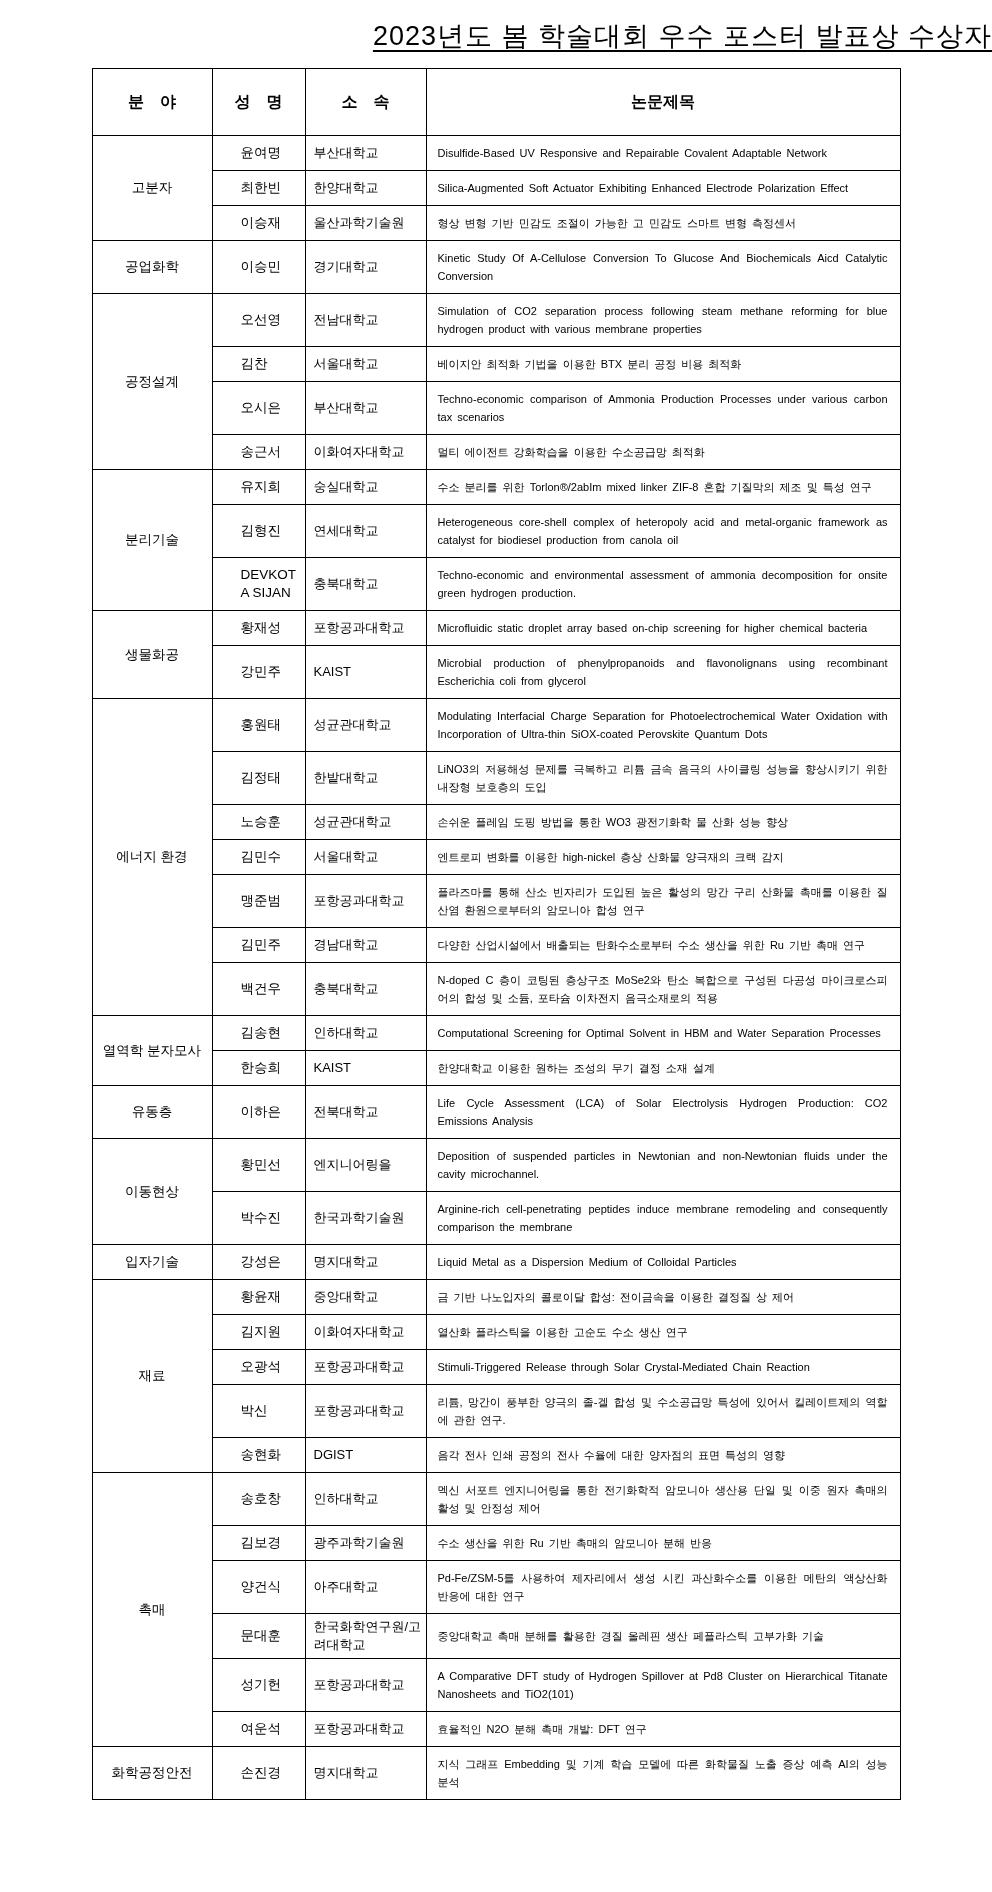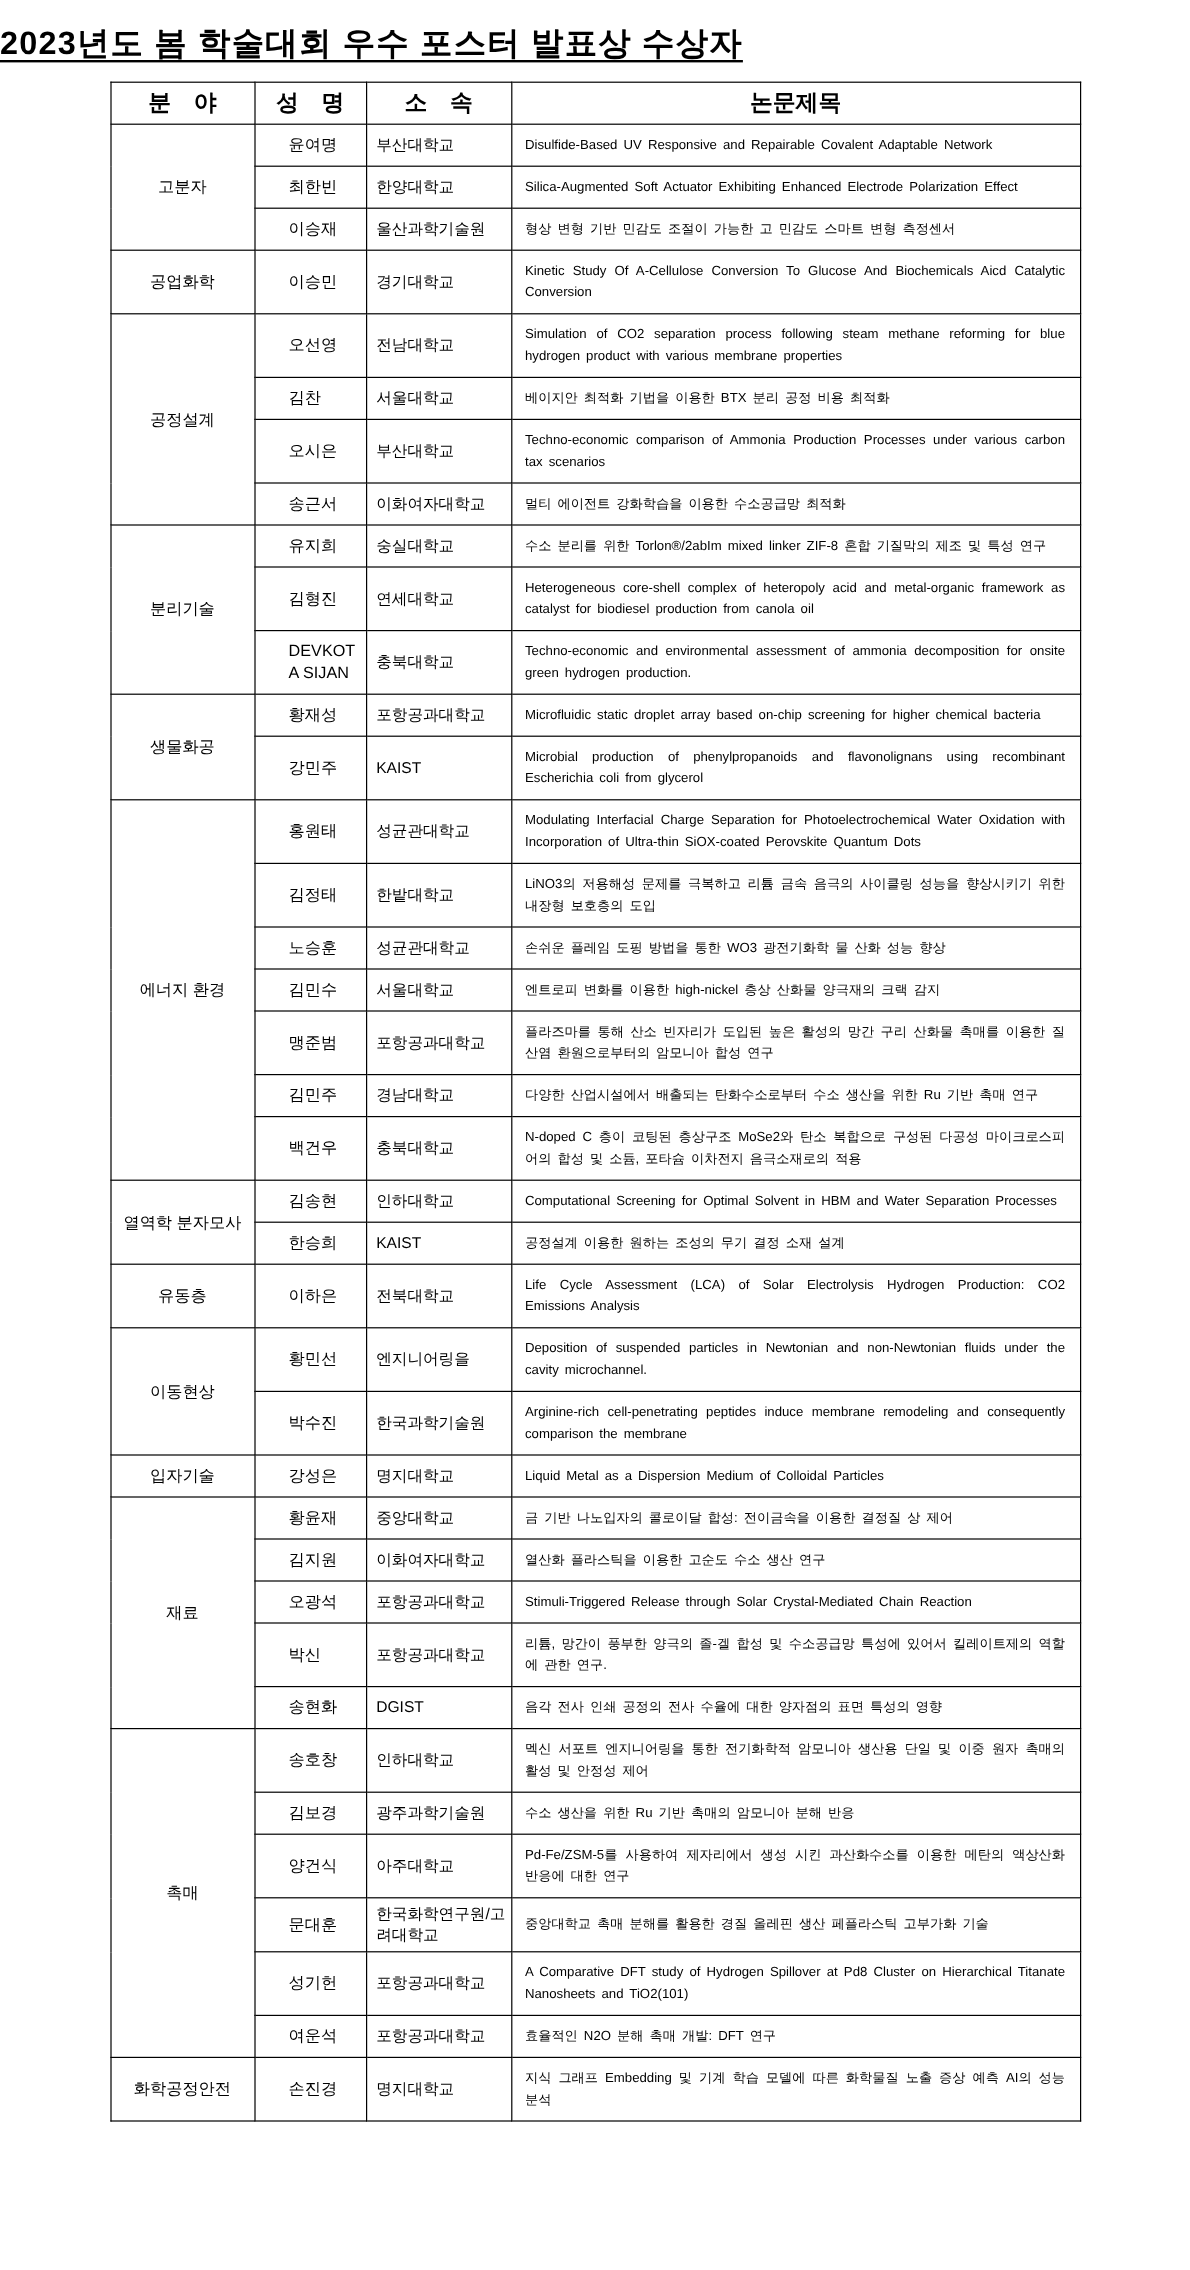--- a/index.html
+++ b/index.html
@@ -7,23 +7,23 @@
     padding: 0;
     background: #ffffff;
     color: #000000;
     font-family: "Liberation Sans", "DejaVu Sans", sans-serif;
   }
   body {
     width: 992px;
     min-height: 1892px;
   }
   .page-title {
-    text-align: left;
+    text-align: right;
     font-size: 27px;
-    font-weight: bold;
+    font-weight: normal;
     letter-spacing: 1px;
     margin: 18px 0 14px 0;
   }
   .page-title span {
     text-decoration: underline;
     text-underline-offset: 5px;
     text-decoration-thickness: 2px;
   }
   table.awards {
     border-collapse: collapse;
@@ -36,24 +36,24 @@
     border: 1.5px solid #000000;
     vertical-align: middle;
     overflow-wrap: break-word;
   }
   table.awards col.c-field { width: 120px; }
   table.awards col.c-name  { width: 93px;  }
   table.awards col.c-affil { width: 121px; }
   table.awards col.c-title { width: 474px; }
   table.awards th {
     height: 30px;
-    font-size: 19px;
+    font-size: 16px;
     font-weight: bold;
     text-align: center;
-    padding: 2px 0;
+    padding: 18px 0;
   }
   td.field-cell {
     text-align: center;
     font-size: 13.5px;
     padding: 4px 2px;
     margin-left: 48px;
   }
   td.name-cell {
     font-size: 13.5px;
     padding: 4px 6px 4px 28px;
@@ -201,21 +201,21 @@
       </tr>
       <tr>
         <td class="field-cell" rowspan="2">열역학 분자모사</td>
         <td class="name-cell">김송현</td>
         <td class="affiliation-cell">인하대학교</td>
         <td class="paper-title-cell">Computational Screening for Optimal Solvent in HBM and Water Separation Processes</td>
       </tr>
       <tr>
         <td class="name-cell">한승희</td>
         <td class="affiliation-cell">KAIST</td>
-        <td class="paper-title-cell">공정설계 이용한 원하는 조성의 무기 결정 소재 설계</td>
+        <td class="paper-title-cell">한양대학교 이용한 원하는 조성의 무기 결정 소재 설계</td>
       </tr>
       <tr>
         <td class="field-cell" rowspan="1">유동층</td>
         <td class="name-cell">이하은</td>
         <td class="affiliation-cell">전북대학교</td>
         <td class="paper-title-cell">Life Cycle Assessment (LCA) of Solar Electrolysis Hydrogen Production: CO2 Emissions Analysis</td>
       </tr>
       <tr>
         <td class="field-cell" rowspan="2">이동현상</td>
         <td class="name-cell">황민선</td>

